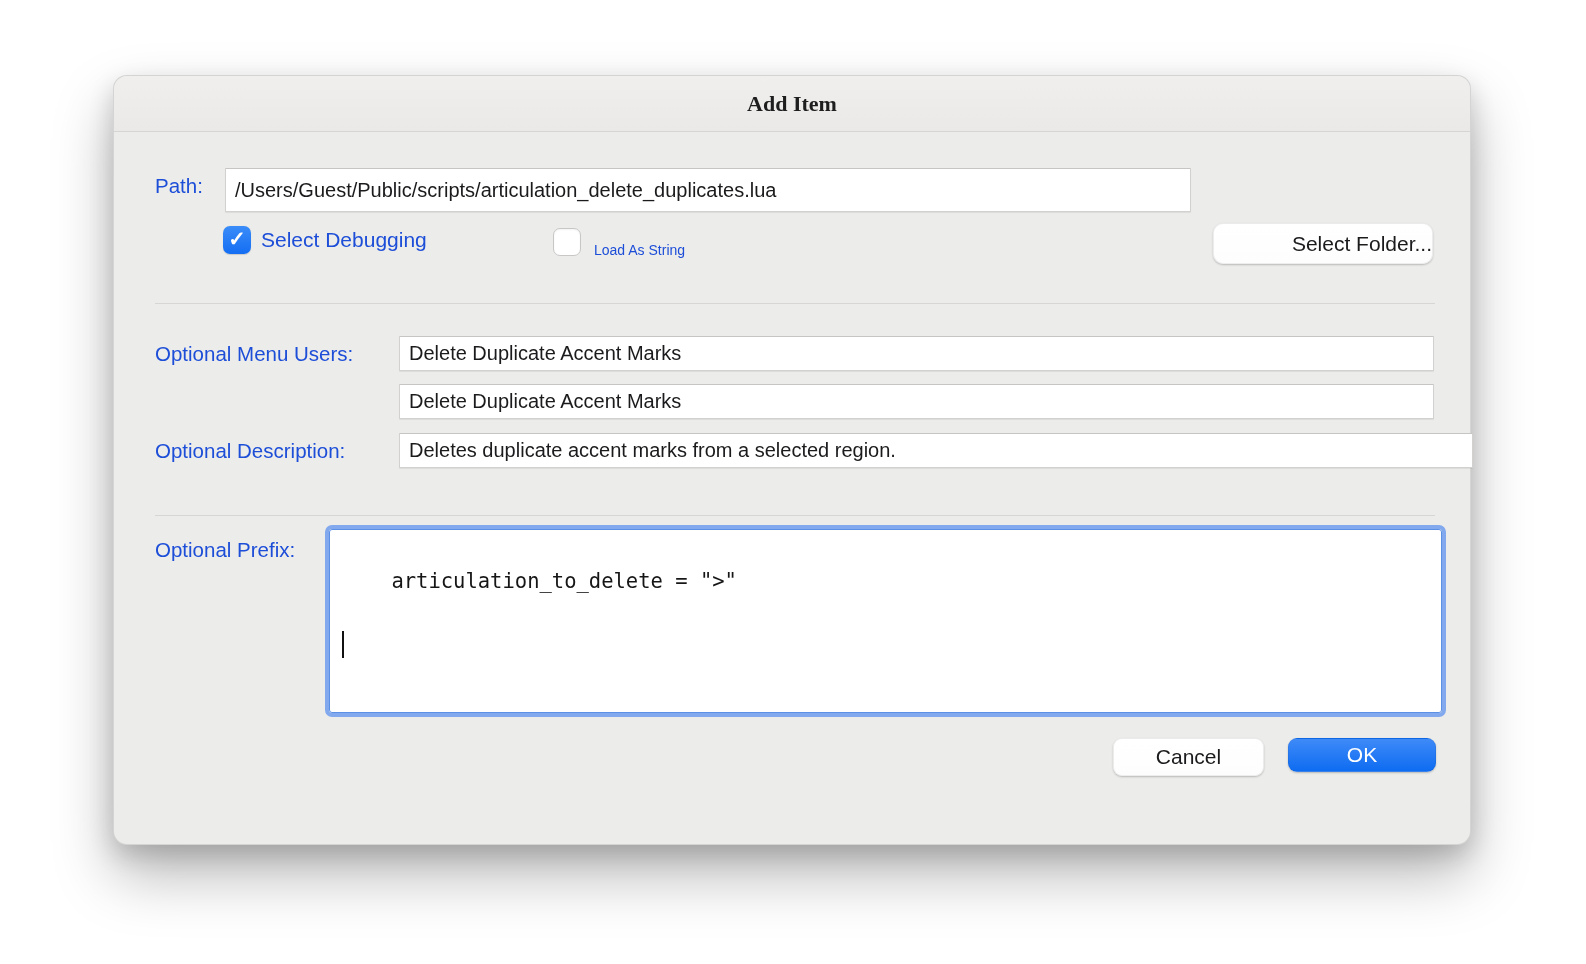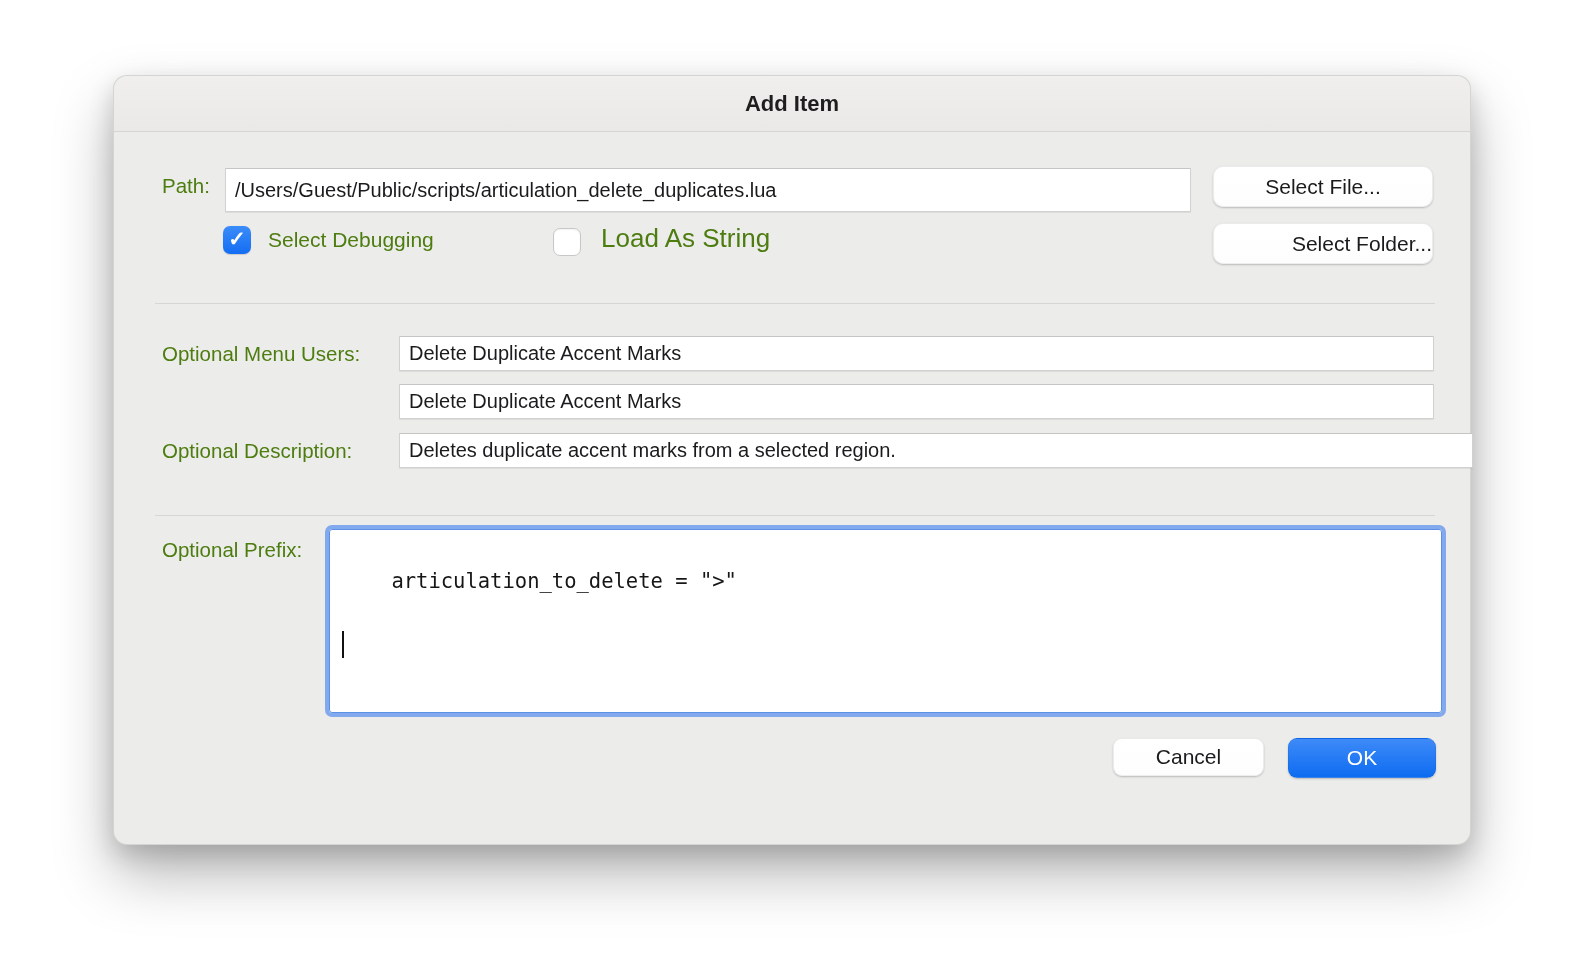--- a/index.html
+++ b/index.html
@@ -16,27 +16,28 @@
     background:#ececeb;
     border:1px solid rgba(0,0,0,0.10);
     border-radius:14px;
     box-shadow:0 30px 60px rgba(0,0,0,0.28), 0 10px 24px rgba(0,0,0,0.16);
   }
   .titlebar {
     position:absolute; left:0; top:0; right:0; height:56px;
     border-bottom:1px solid #d7d5d4;
     border-radius:14px 14px 0 0;
     background:linear-gradient(180deg,#f0efee,#eaE9e8);
+    font-family:Liberation Serif, serif;
   }
   .title {
     width:100%; text-align:center; line-height:56px;
     font-size:22px; font-weight:bold; color:#1e1e1e;
   }
   .lbl {
-    position:absolute; font-size:20.5px; color:#4d7c0f; white-space:nowrap;margin-left:7px;
+    position:absolute; font-size:20.5px; color:#1d4ed8; white-space:nowrap;
   }
   .field {
     position:absolute; background:#ffffff;
     border:1px solid #d3d1d0; border-top-color:#c7c5c4;
     font-family:"Liberation Sans", sans-serif;
     font-size:20px; color:#1b1b1d; padding:0 9px;
     box-shadow:0 1px 1px rgba(0,0,0,0.07);
     outline:none; border-radius:1px;
   }
   .btn {
@@ -91,31 +92,30 @@
 <body>
 
 <div class="dialog">
 
   <div class="titlebar">
     <div class="title">Add Item</div>
   </div>
 
   <div class="lbl" style="left:41px; top:92px; line-height:36px;">Path:</div>
   <input type="text" class="field" style="left: 111px; top: 92px; width: 966px; height: 44px;" value="/Users/Guest/Public/scripts/articulation_delete_duplicates.lua">
-  <button class="btn" style="left:1099px; top:90px; width:220px; height:41px;">Select File...</button>
 
   <div class="checkbox checked" style="left:109px; top:150px;">
     <span class="check-glyph">✓</span>
   </div>
   <div class="lbl" style="left:147px; top:150px; line-height:28px; font-size:21px;">Select Debugging</div>
 
   <div class="checkbox" style="left:439px; top:152px;">
     
   </div>
-  <div class="lbl" style="left:480px; top:148px; line-height:28px; font-size:26px;">Load As String</div>
+  <div class="lbl" style="left:480px; top:160px; line-height:28px; font-size:14px;">Load As String</div>
 
   <button class="btn" style="left:1099px; top:147px; width:220px; height:41px;text-align:right;">Select Folder...</button>
 
   <div class="divider" style="top:227px;"></div>
 
   <div class="lbl" style="left:41px; top:260px; line-height:35px;">Optional Menu Users:</div>
   <input type="text" class="field" style="left: 285px; top: 260px; width: 1035px; height: 35px;" value="Delete Duplicate Accent Marks">
 
   <input type="text" class="field" style="left: 285px; top: 308px; width: 1035px; height: 35px;" value="Delete Duplicate Accent Marks">
 
@@ -124,15 +124,15 @@
 
   <div class="divider" style="top:439px;"></div>
 
   <div class="lbl" style="left:41px; top:459px; line-height:30px;">Optional Prefix:</div>
   <div class="prefix-box">
     <span>articulation_to_delete = "&gt;"</span>
     <span class="caret"></span>
   </div>
 
   <button class="btn" style="left:999px; top:662px; width:151px; height:38px; border-radius:9px;">Cancel</button>
-  <button class="btn btn-primary" style="left:1174px; top:662px; width:148px; height:40px; border-radius:9px;">OK</button>
+  <button class="btn btn-primary" style="left:1174px; top:662px; width:148px; height:34px; border-radius:9px;">OK</button>
 
 </div>
 
 </body></html>

